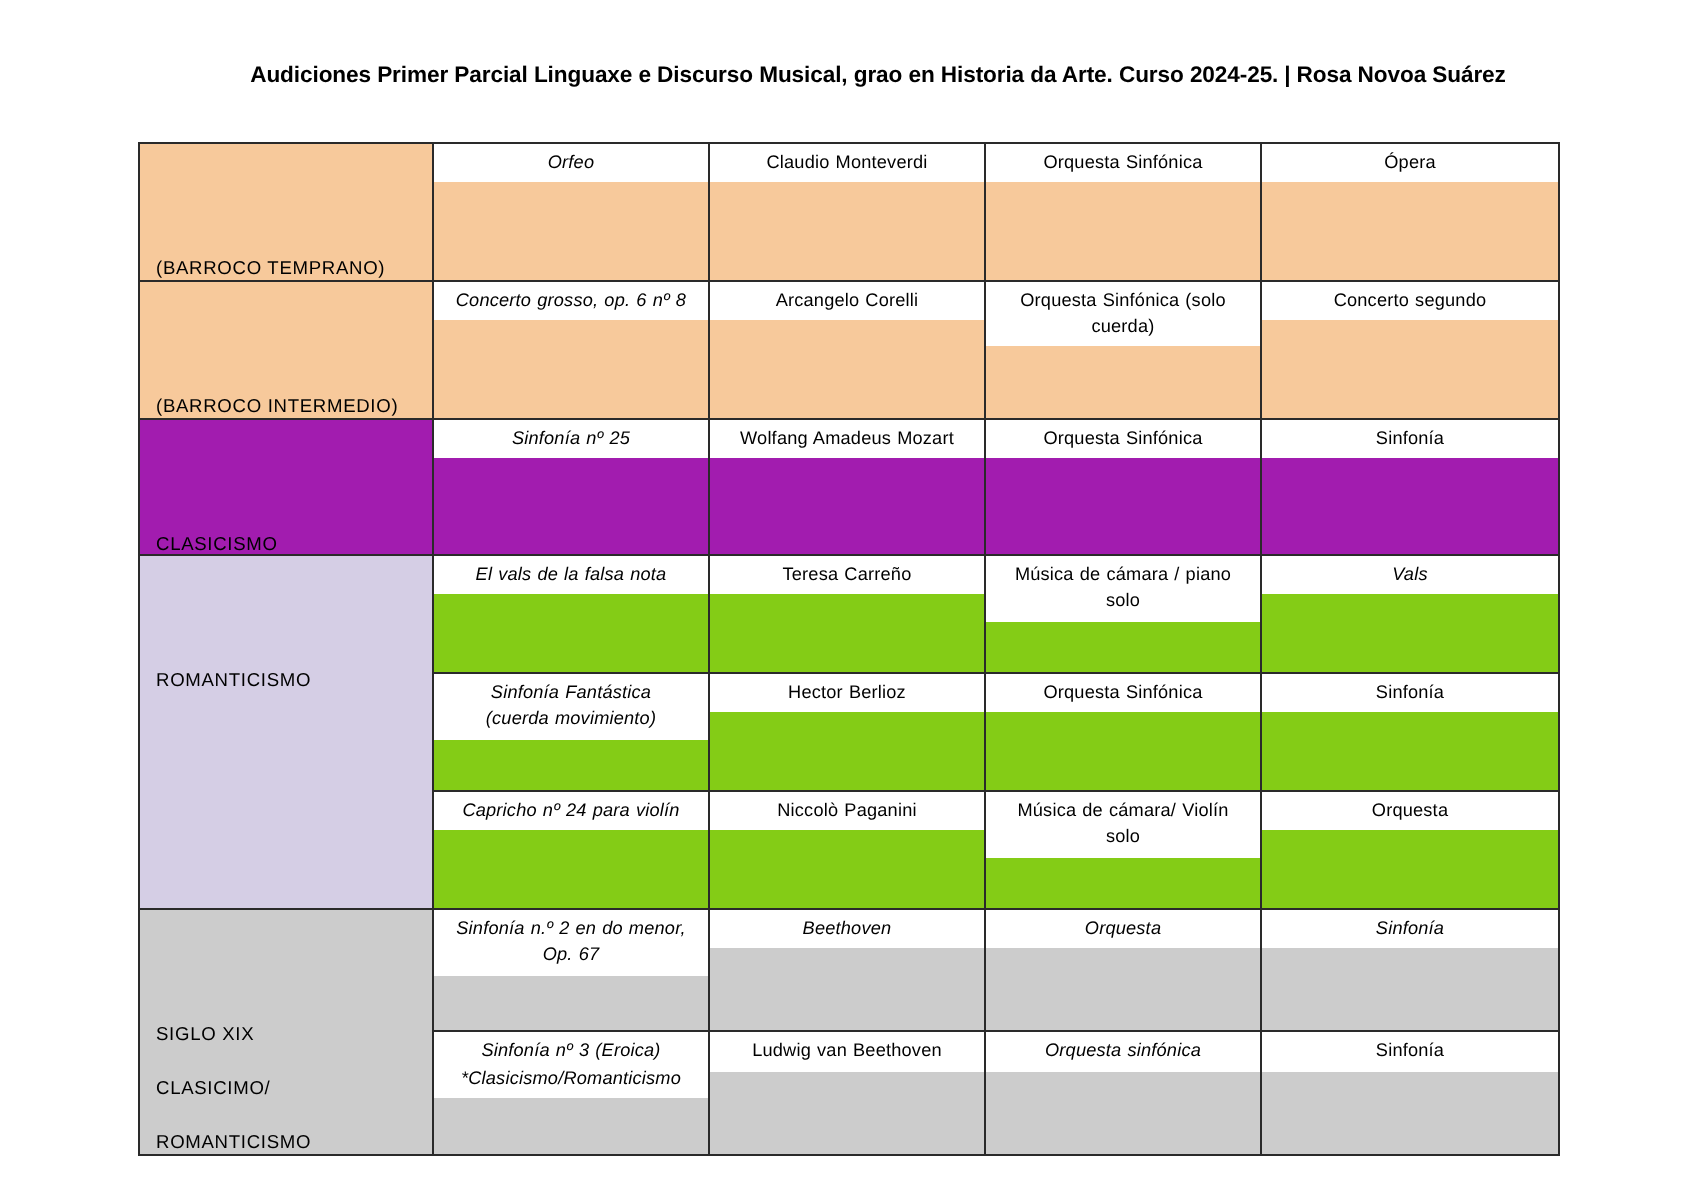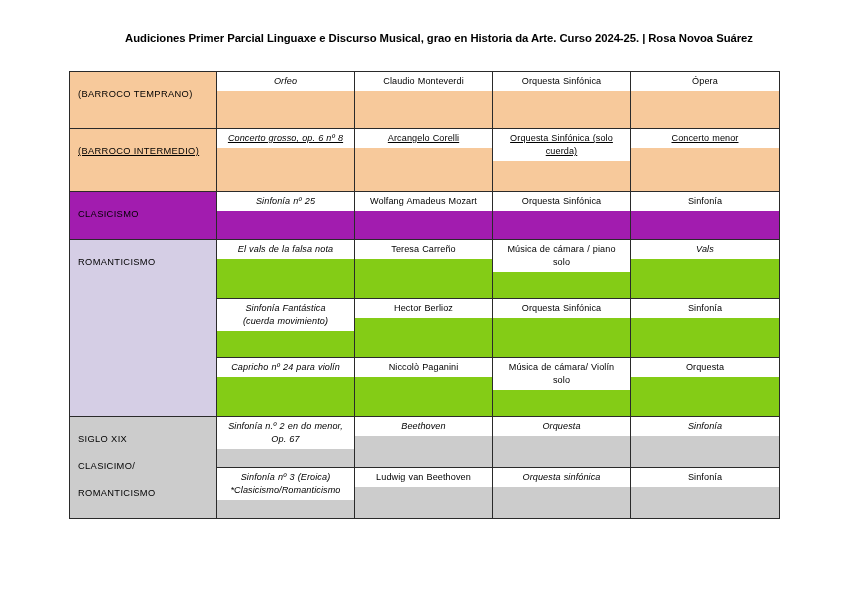--- a/index.html
+++ b/index.html
@@ -64,20 +64,21 @@
   .bg-clasicismo{ background: #a21caf; }
   .bg-romant    { background: #84cc16; }
   .bg-romant-lbl{ background: #d5cee5; }
   .bg-siglo     { background: #cccccc; }
   
   .period-cell {
     padding: 18px 0 0 8px;
     font-size: 9.3px;
     letter-spacing: 0.35px;
     line-height: 1.05;
+    margin-top: 40px;
   }
   .period-cell.multi {
   }
   .period-cell .ln {
     display: block;
     margin-bottom: 17px;
   }
   .period-cell .ln:last-child { margin-bottom: 0; }
 
   
@@ -92,21 +93,21 @@
     line-height: 1.45;
     padding: 3px 2px 3px 2px;
     letter-spacing: 0.1px;
     word-spacing: 0.4px;
   }
   .chip.ital { font-style: italic; }
   .chip .l2 { display: block; }
 
   
   tr.r-h56 td { height: 56px; }
-  tr.r-h62 td { height: 62px; text-decoration: underline; }
+  tr.r-h62 td { height: 62px; }
   tr.r-h47 td { height: 47px; }
   tr.r-h58 td { height: 58px; }
   tr.r-h50 td { height: 50px; }
 </style>
 </head>
 <body>
 
 <div class="page">
 
   <div class="doc-title">
@@ -152,21 +153,21 @@
           <td class="bg-barroco data-cell">
             <span class="chip">Arcangelo Corelli</span>
           </td>
           <td class="bg-barroco data-cell">
             <span class="chip">
                 <span class="l2">Orquesta Sinfónica (solo</span>
                 <span class="l2">cuerda)</span>
               </span>
           </td>
           <td class="bg-barroco data-cell">
-            <span class="chip">Concerto menor</span>
+            <span class="chip">Concerto segundo</span>
           </td>
         </tr>
 
         <tr class="r-h47">
           <td class="bg-clasicismo">
             <div class="period-cell">CLASICISMO</div>
           </td>
           <td class="bg-clasicismo data-cell">
             <span class="chip ital">Sinfonía nº 25</span>
           </td>

